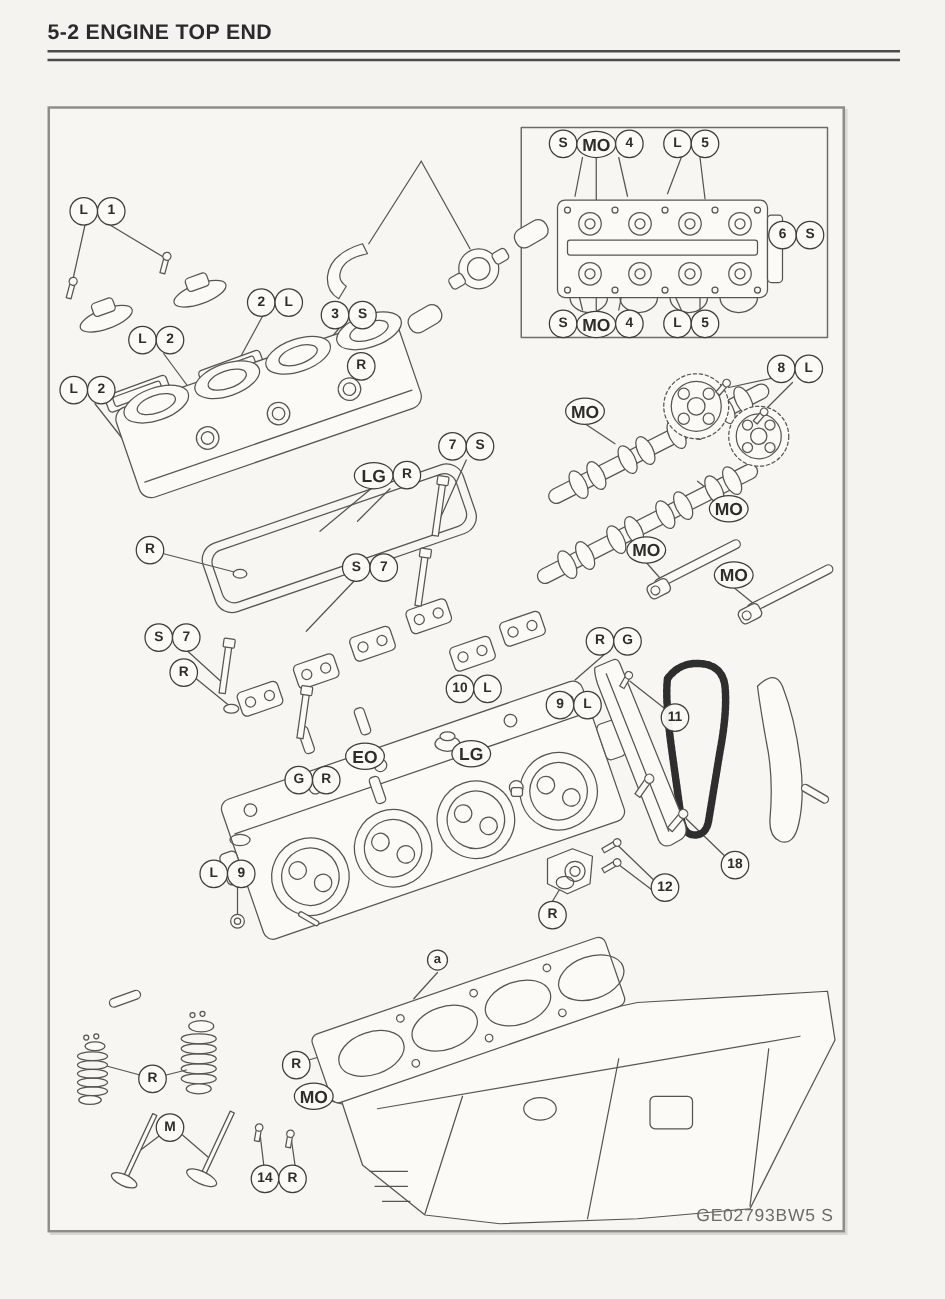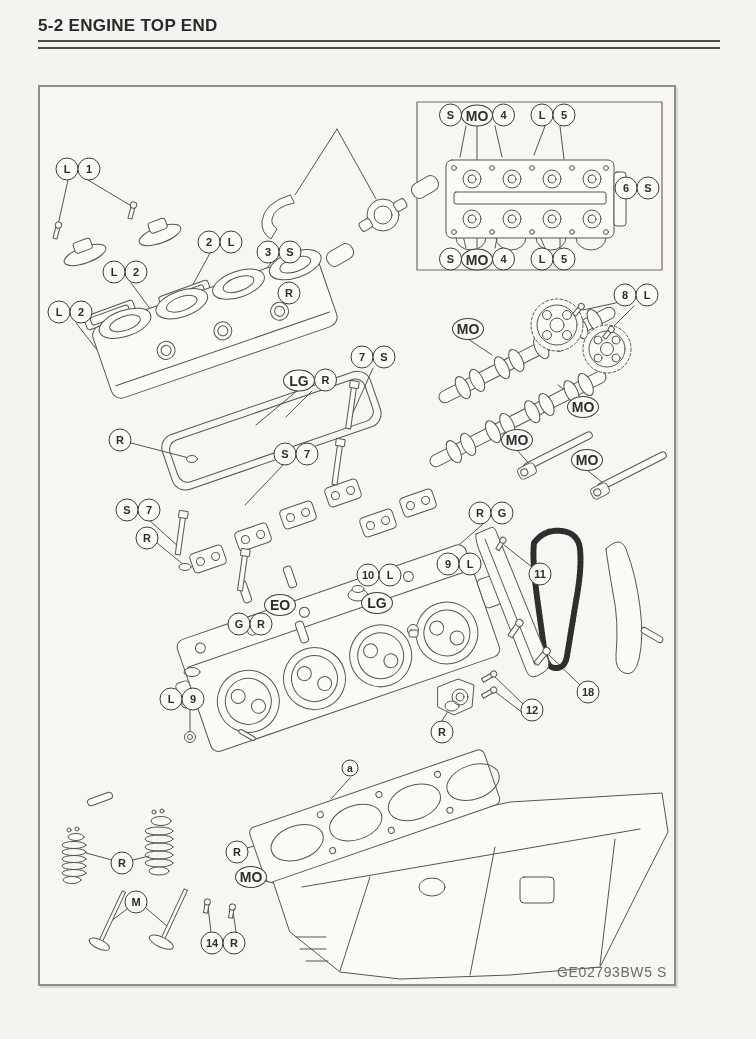--- a/index.html
+++ b/index.html
@@ -594,28 +594,28 @@
           <span class="bub o">MO</span>
         </div>
         <div class="callout" style="left: 451px; top: 426px;">
           <span class="bub c">R</span>
           <span class="bub c">G</span>
         </div>
         <div class="callout" style="left: 419px; top: 477px;">
           <span class="bub c">9</span>
           <span class="bub c">L</span>
         </div>
-        <div class="callout" style="left: 339px; top: 488px;">
+        <div class="callout" style="left: 339px; top: 464px;">
           <span class="bub c">10</span>
           <span class="bub c">L</span>
         </div>
         <div class="callout" style="left: 337px; top: 516px;">
           <span class="bub o">LG</span>
         </div>
-        <div class="callout" style="left: 240px; top: 518px;">
+        <div class="callout" style="left: 252px; top: 518px;">
           <span class="bub o">EO</span>
         </div>
         <div class="callout" style="left: 210px; top: 537px;">
           <span class="bub c">G</span>
           <span class="bub c">R</span>
         </div>
         <div class="callout" style="left: 500px; top: 487px;">
           <span class="bub c">11</span>
         </div>
         <div class="callout" style="left: 548px; top: 605px;">

